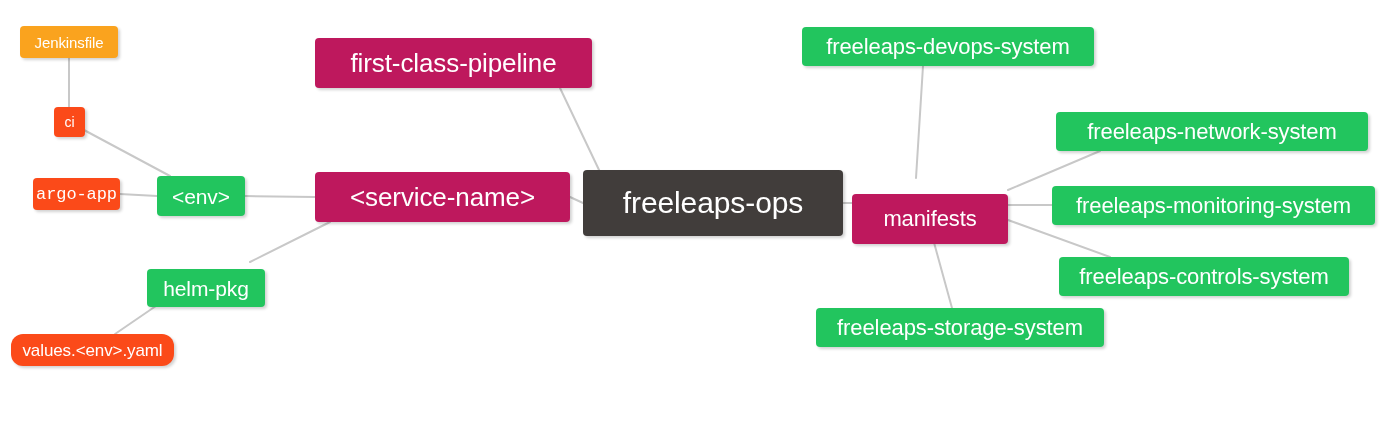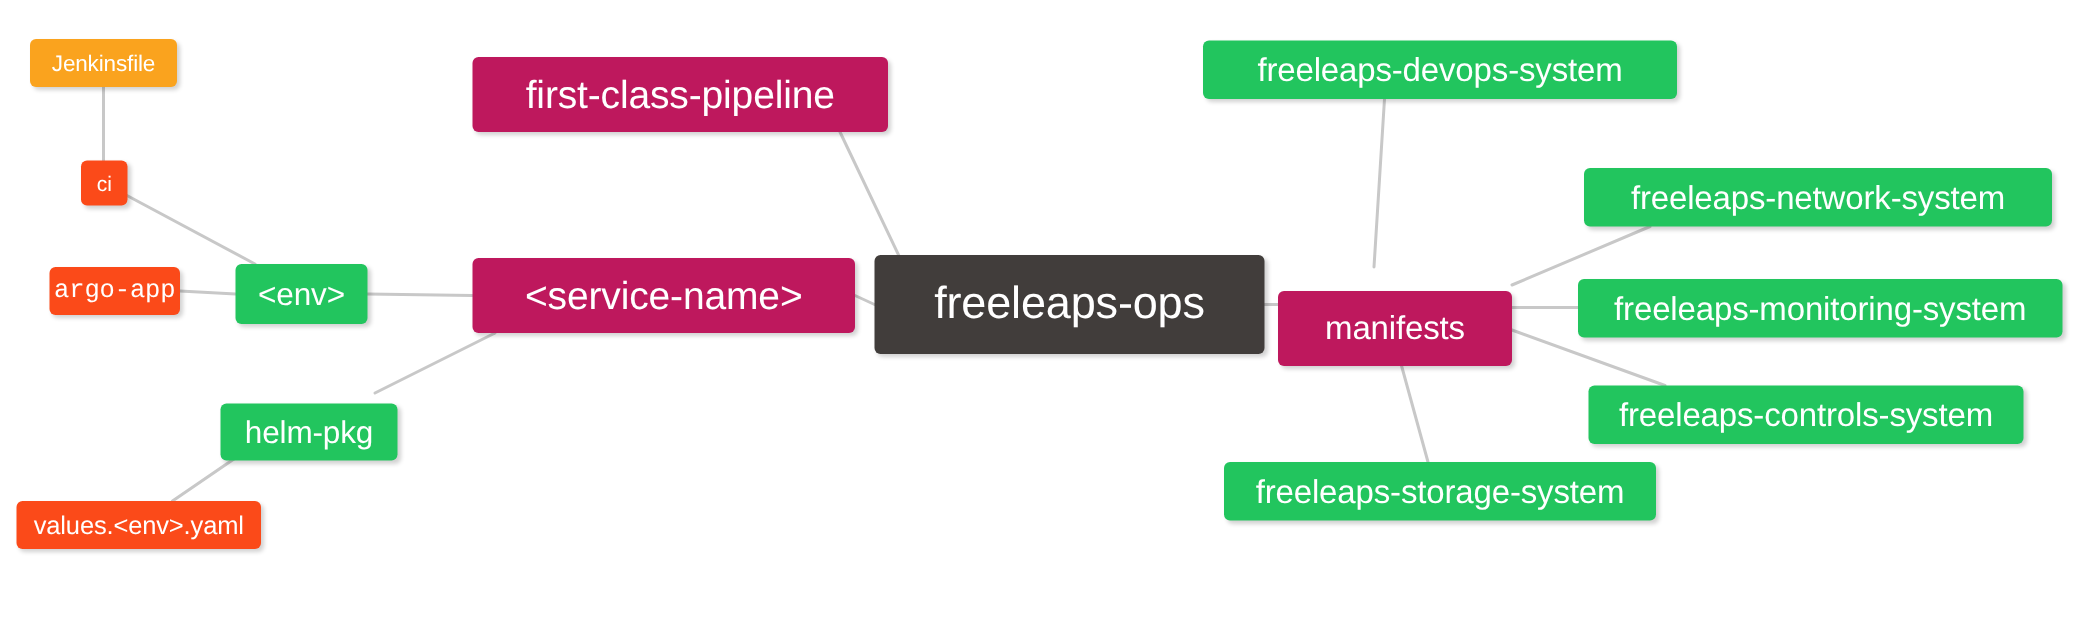--- a/index.html
+++ b/index.html
@@ -70,21 +70,21 @@
     </svg>
   <div id="node-layer">
       <div class="node root" style="left: 583px; top: 170px; width: 260px; height: 66px; font-size: 30px;">freeleaps-ops</div>
       <div class="node blue" style="left: 315px; top: 172px; width: 255px; height: 50px; font-size: 26px;">&lt;service-name&gt;</div>
       <div class="node blue" style="left: 315px; top: 38px; width: 277px; height: 50px; font-size: 26px;">first-class-pipeline</div>
       <div class="node blue" style="left: 852px; top: 194px; width: 156px; height: 50px; font-size: 22px;">manifests</div>
       <div class="node green" style="left: 157px; top: 176px; width: 88px; height: 40px; font-size: 21px;">&lt;env&gt;</div>
       <div class="node green" style="left: 147px; top: 257px; width: 118px; height: 38px; font-size: 21px; margin-top: 12px;">helm-pkg</div>
       <div class="node red" style="left: 54px; top: 107px; width: 31px; height: 30px; font-size: 14px;">ci</div>
       <div class="node red" style="left: 33px; top: 178px; width: 87px; height: 32px; font-size: 17px; font-family: Liberation Mono, monospace;">argo-app</div>
-      <div class="node red" style="left: 11px; top: 334px; width: 163px; height: 32px; font-size: 17px;">values.&lt;env&gt;.yaml</div>
+      <div class="node red" style="left: 11px; top: 334px; width: 163px; height: 32px; font-size: 17px; border-radius: 12px;">values.&lt;env&gt;.yaml</div>
       <div class="node orange" style="left: 20px; top: 26px; width: 98px; height: 32px; font-size: 15px;">Jenkinsfile</div>
-      <div class="node green" style="left: 802px; top: 27px; width: 316px; height: 39px; font-size: 22px;">freeleaps-devops-system</div>
+      <div class="node green" style="left: 802px; top: 27px; width: 292px; height: 39px; font-size: 22px;">freeleaps-devops-system</div>
       <div class="node green" style="left: 1056px; top: 112px; width: 312px; height: 39px; font-size: 22px;">freeleaps-network-system</div>
       <div class="node green" style="left: 1052px; top: 186px; width: 323px; height: 39px; font-size: 22px; text-align: center;">freeleaps-monitoring-system</div>
       <div class="node green" style="left: 1059px; top: 257px; width: 290px; height: 39px; font-size: 22px;">freeleaps-controls-system</div>
       <div class="node green" style="left: 816px; top: 308px; width: 288px; height: 39px; font-size: 22px;">freeleaps-storage-system</div>
     </div>
 </div>
 
 </body></html>

